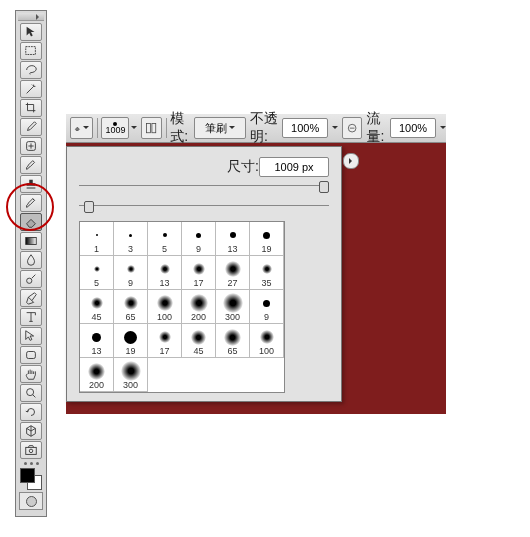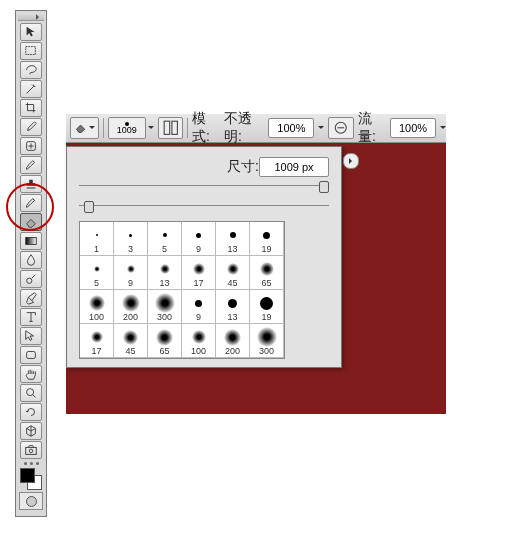--- a/index.html
+++ b/index.html
@@ -341,20 +341,24 @@
       </div>
       <span class="drop" style="margin-left:-2px"></span>
       <div class="obtn" style="width:20px">
         <svg viewBox="0 0 16 16">
             <rect x="2" y="2" width="5" height="12" fill="none" stroke="#444"></rect>
             <rect x="9" y="2" width="5" height="12" fill="none" stroke="#444"></rect>
           </svg>
       </div>
       <span style="width:1px;height:20px;background:#999"></span>
       <span class="lbl">模式:</span>
+      <div class="obtn" style="min-width:44px">
+        <span>筆刷</span>
+          <span class="drop"></span>
+      </div>
       <span class="lbl">不透明:</span>
       <div class="valbox">
           <span>100%</span>
         </div>
       <span class="drop"></span>
       <div class="obtn" style="width:20px">
         <svg viewBox="0 0 16 16">
             <circle cx="8" cy="8" r="5" fill="none" stroke="#444"></circle>
             <path d="M5 8h6" stroke="#444"></path>
           </svg>
@@ -415,20 +419,28 @@
           </div>
           <div class="cell">
             <div class="fuzz" style="width: 10px; height: 10px; margin-top: 6px;"></div>
             <span>13</span>
           </div>
           <div class="cell">
             <div class="fuzz" style="width: 12px; height: 12px; margin-top: 5px;"></div>
             <span>17</span>
           </div>
           <div class="cell">
+            <div class="fuzz" style="width: 16px; height: 16px; margin-top: 3px;"></div>
+            <span>27</span>
+          </div>
+          <div class="cell">
+            <div class="fuzz" style="width: 10px; height: 10px; margin-top: 6px;"></div>
+            <span>35</span>
+          </div>
+          <div class="cell">
             <div class="fuzz" style="width: 12px; height: 12px; margin-top: 5px;"></div>
             <span>45</span>
           </div>
           <div class="cell">
             <div class="fuzz" style="width: 14px; height: 14px; margin-top: 4px;"></div>
             <span>65</span>
           </div>
           <div class="cell">
             <div class="fuzz" style="width: 16px; height: 16px; margin-top: 3px;"></div>
             <span>100</span>

